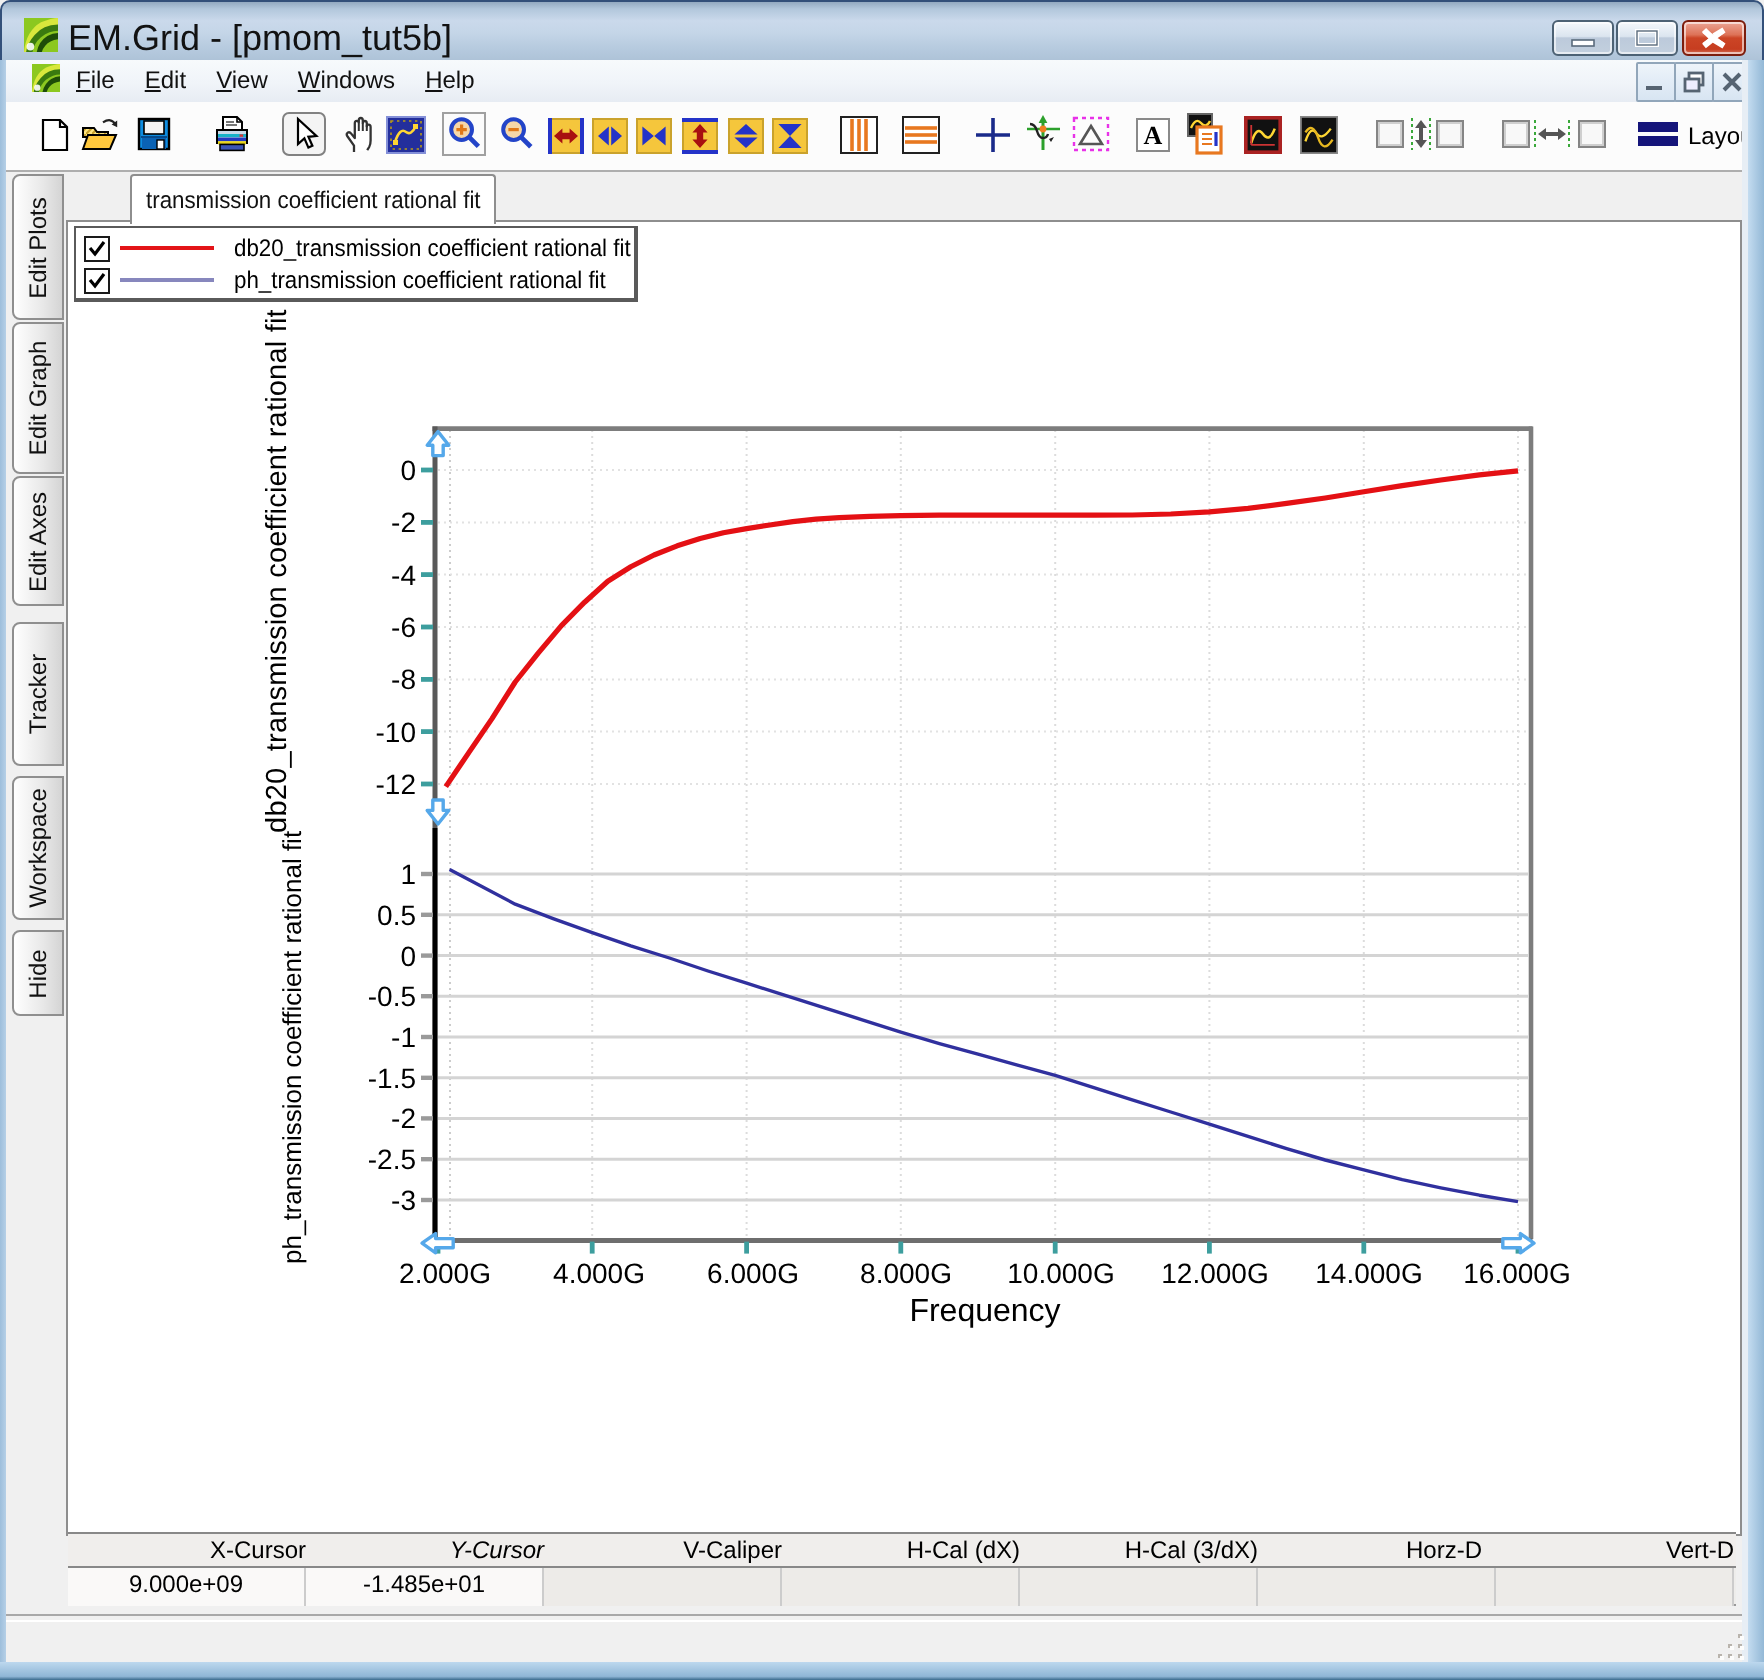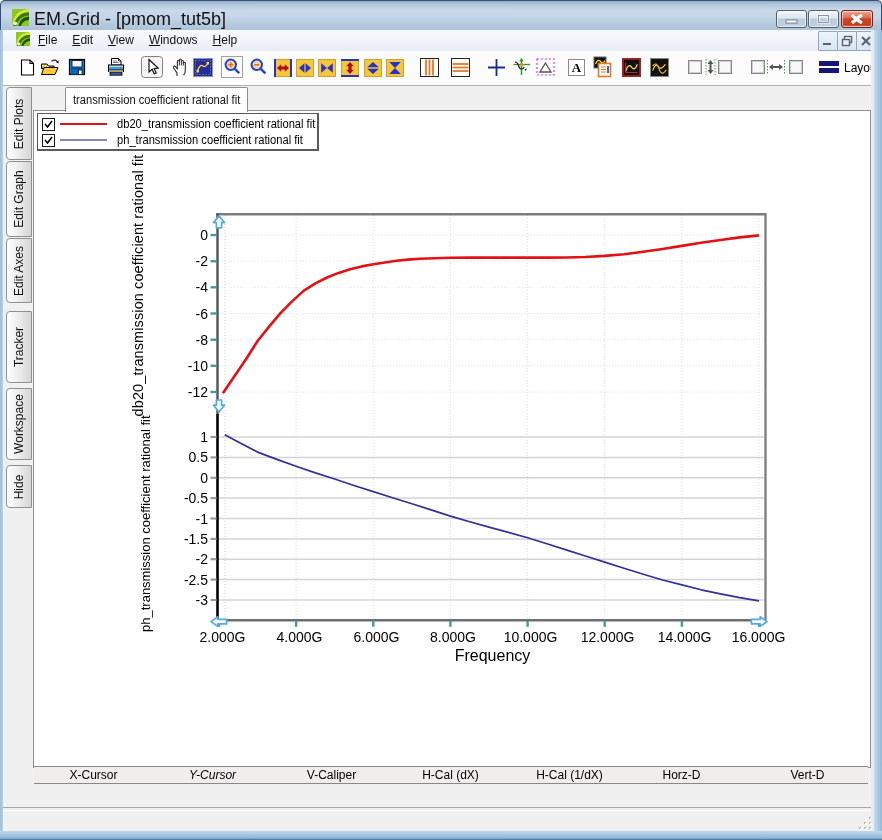--- a/index.html
+++ b/index.html
@@ -56,21 +56,21 @@
 .leg-cb{position:absolute;left:4px;top:2px;width:11px;height:11px;background:#fff;
   border:1.5px solid #1a1a1a;}
 .leg-cb svg{position:absolute;left:0;top:0;}
 .leg-line{position:absolute;left:22px;top:7px;width:47px;height:2px;}
 .leg-txt{position:absolute;left:79px;top:1px;font-size:12px;color:#000;
   transform:scaleX(.93);transform-origin:0 0;white-space:nowrap;}
 
 #ctable{left:34px;top:766px;width:834px;height:38px;font-size:12px;color:#000;}
 #chead{position:absolute;left:0;top:0;width:834px;height:16px;background:#f0eeec;
   border-top:1px solid #888;border-bottom:1px solid #888;}
-#chead span,#cdata span{position:absolute;top:1px;width:119px;text-align:center;}
+#chead span,#cdata span{position:absolute;top:1px;width:119px;text-align:right;}
 #cdata{position:absolute;left:0;top:18px;width:834px;height:18px;background:#eeedeb;
   border-bottom:1px solid #999;}
 #cdata .cell{position:absolute;top:0;height:18px;width:118px;background:#faf9f8;
   border-right:1px solid #ccc;text-align:center;padding-top:1px;}
 
 #statgroove{left:3px;top:807px;width:868px;height:2px;
   border-top:1px solid #a8a8a8;border-bottom:1px solid #fff;}
 #cdata .dim{background:#edebe8;}
 </style>
 </head>
@@ -447,23 +447,32 @@
 <path d="M211 621.6 L217.8 616.8 L217.8 619.3 L226.6 619.3 L226.6 623.9 L217.8 623.9 L217.8 626.4 Z" fill="#ffffff" stroke="#55a8ea" stroke-width="1.7" stroke-linejoin="round"></path>
 <path d="M767 621.6 L760.2 616.8 L760.2 619.3 L751.4 619.3 L751.4 623.9 L760.2 623.9 L760.2 626.4 Z" fill="#ffffff" stroke="#55a8ea" stroke-width="1.7" stroke-linejoin="round"></path>
 </svg>
 
 <div class="abs" id="ctable">
   <div id="chead">
     <span style="left:0;">X-Cursor</span>
       <span style="left:119px;font-style:italic;">Y-Cursor</span>
       <span style="left:238px;">V-Caliper</span>
       <span style="left:357px;">H-Cal (dX)</span>
-      <span style="left:476px;">H-Cal (1/dX)</span>
+      <span style="left:476px;">H-Cal (3/dX)</span>
       <span style="left:588px;">Horz-D</span>
       <span style="left:714px;">Vert-D</span>
+  </div>
+  <div id="cdata">
+    <span class="cell" style="left:0;">9.000e+09</span>
+    <span class="cell" style="left:119px;">-1.485e+01</span>
+    <span class="cell dim" style="left:238px;"></span>
+    <span class="cell dim" style="left:357px;"></span>
+    <span class="cell dim" style="left:476px;"></span>
+    <span class="cell dim" style="left:595px;"></span>
+    <span class="cell dim" style="left:714px;"></span>
   </div>
 </div>
 <div class="abs" id="statgroove"></div>
 <svg class="abs" width="14" height="14" viewBox="0 0 14 14" style="left:859px;top:817px;">
   <g fill="#b9b4ad">
       <rect x="10" y="10" width="2" height="2"></rect>
       <rect x="10" y="5" width="2" height="2"></rect>
       <rect x="5" y="10" width="2" height="2"></rect>
       <rect x="10" y="0" width="2" height="2"></rect>
       <rect x="5" y="5" width="2" height="2"></rect>

